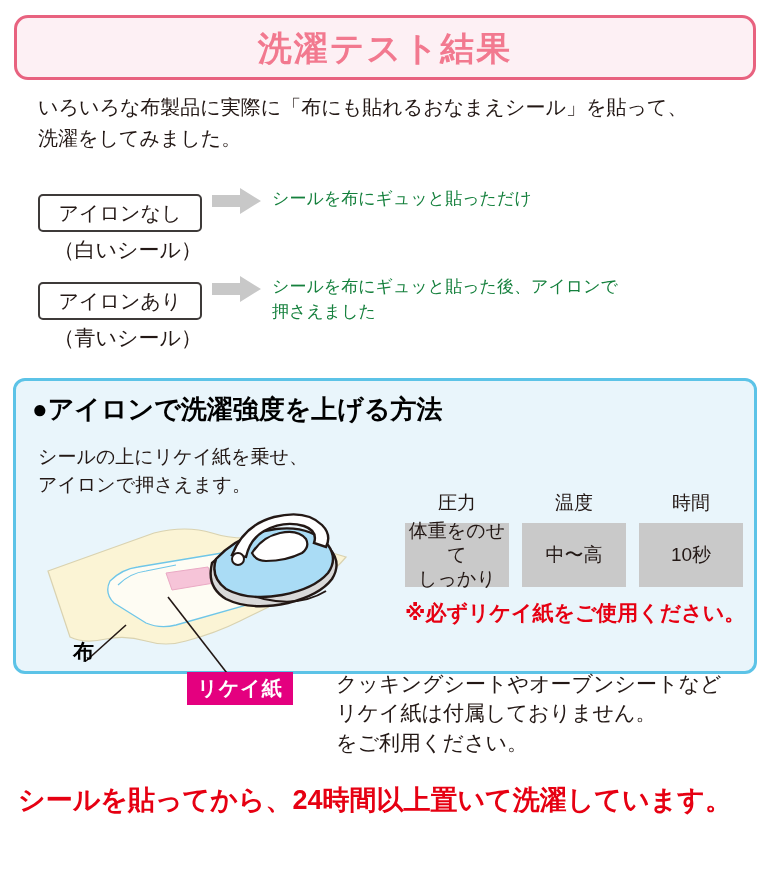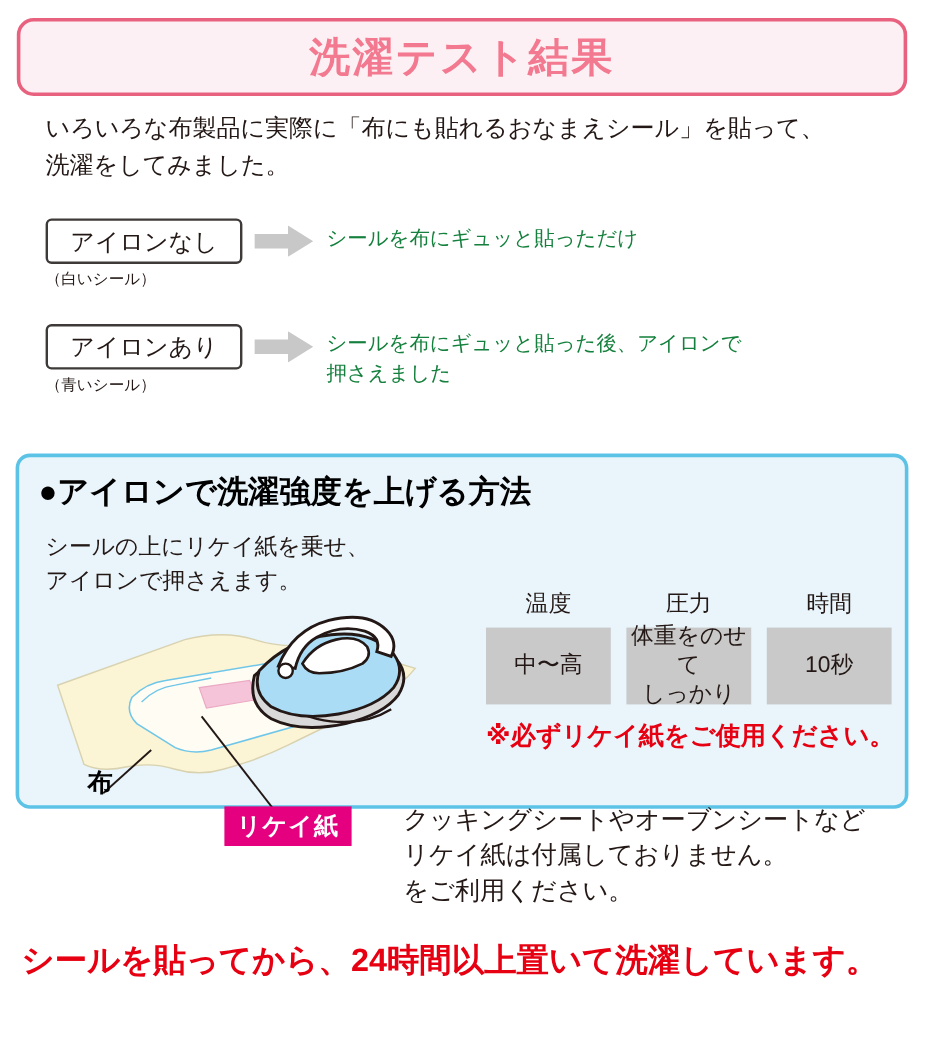--- a/index.html
+++ b/index.html
@@ -57,39 +57,40 @@
     left: 38px;
     display: flex;
     align-items: flex-start;
   }
   #cond-row-0 { top: 182px; }
   #cond-row-1 { top: 270px; }
 
   .cond-left {
     width: 172px;
     flex: none;
+    margin-top: 12px;
   }
   .cond-box {
     box-sizing: border-box;
     width: 164px;
     height: 38px;
     border: 2px solid #3e3a39;
     border-radius: 5px;
     background: #ffffff;
     display: flex;
     align-items: center;
     justify-content: center;
     font-size: 20px;
     color: #231815;
   }
   .cond-sub {
     margin-top: 4px;
     width: 164px;
-    text-align: left;
-    font-size: 13px;
+    text-align: right;
+    font-size: 21px;
     color: #231815;
   }
 
   .arrow {
     flex: none;
     width: 52px;
     height: 38px;
     margin-left: 2px;
     display: flex;
     align-items: center;
@@ -317,33 +318,33 @@
       <line x1="60" y1="162" x2="100" y2="126" stroke="#231815" stroke-width="1.6"></line>
 
       <line x1="204" y1="178" x2="142" y2="98" stroke="#231815" stroke-width="1.6"></line>
     </svg>
   </div>
 
   <div class="label-cloth">布</div>
 
   <div class="spec-table">
     <div class="spec-col">
-      <div class="spec-head">温度</div>
-      <div class="spec-cell">
-        <span>
-          <span>中〜高</span>
-        </span>
-      </div>
-    </div>
-    <div class="spec-col">
       <div class="spec-head">圧力</div>
       <div class="spec-cell">
         <span>
           <span>体重をのせて</span><br>
           <span>しっかり</span>
+        </span>
+      </div>
+    </div>
+    <div class="spec-col">
+      <div class="spec-head">温度</div>
+      <div class="spec-cell">
+        <span>
+          <span>中〜高</span>
         </span>
       </div>
     </div>
     <div class="spec-col">
       <div class="spec-head">時間</div>
       <div class="spec-cell">
         <span>
           <span>10秒</span>
         </span>
       </div>

